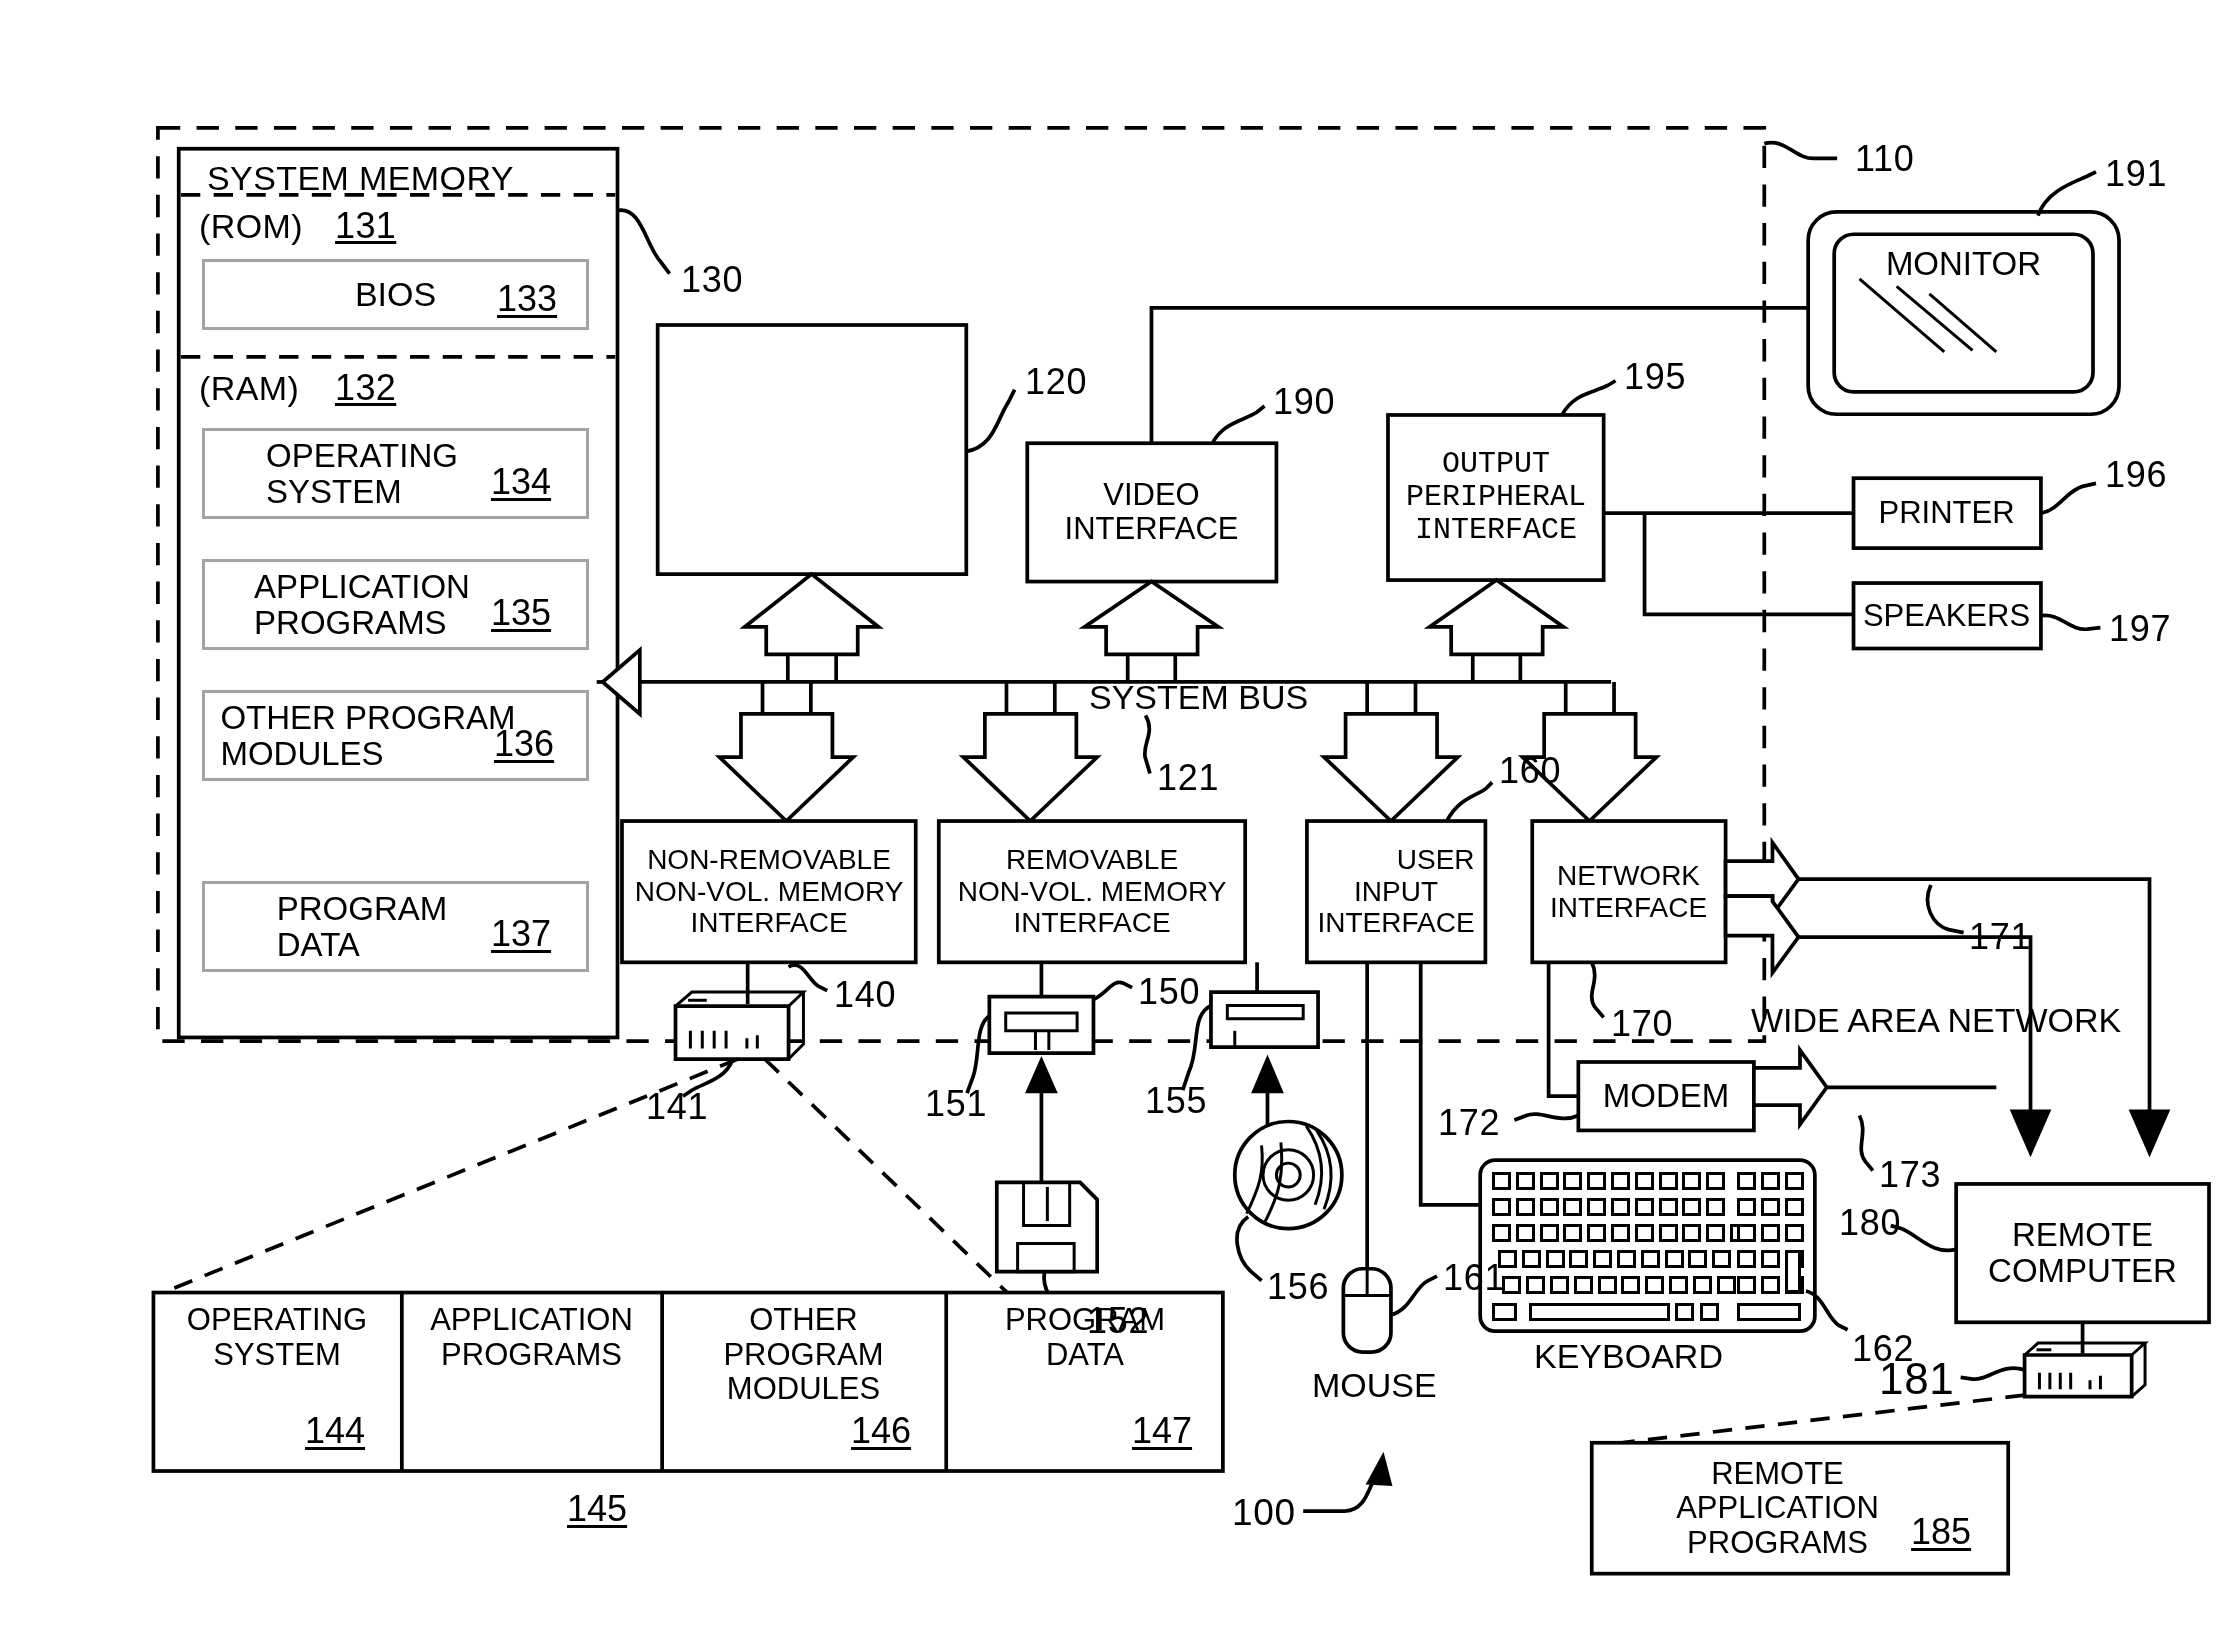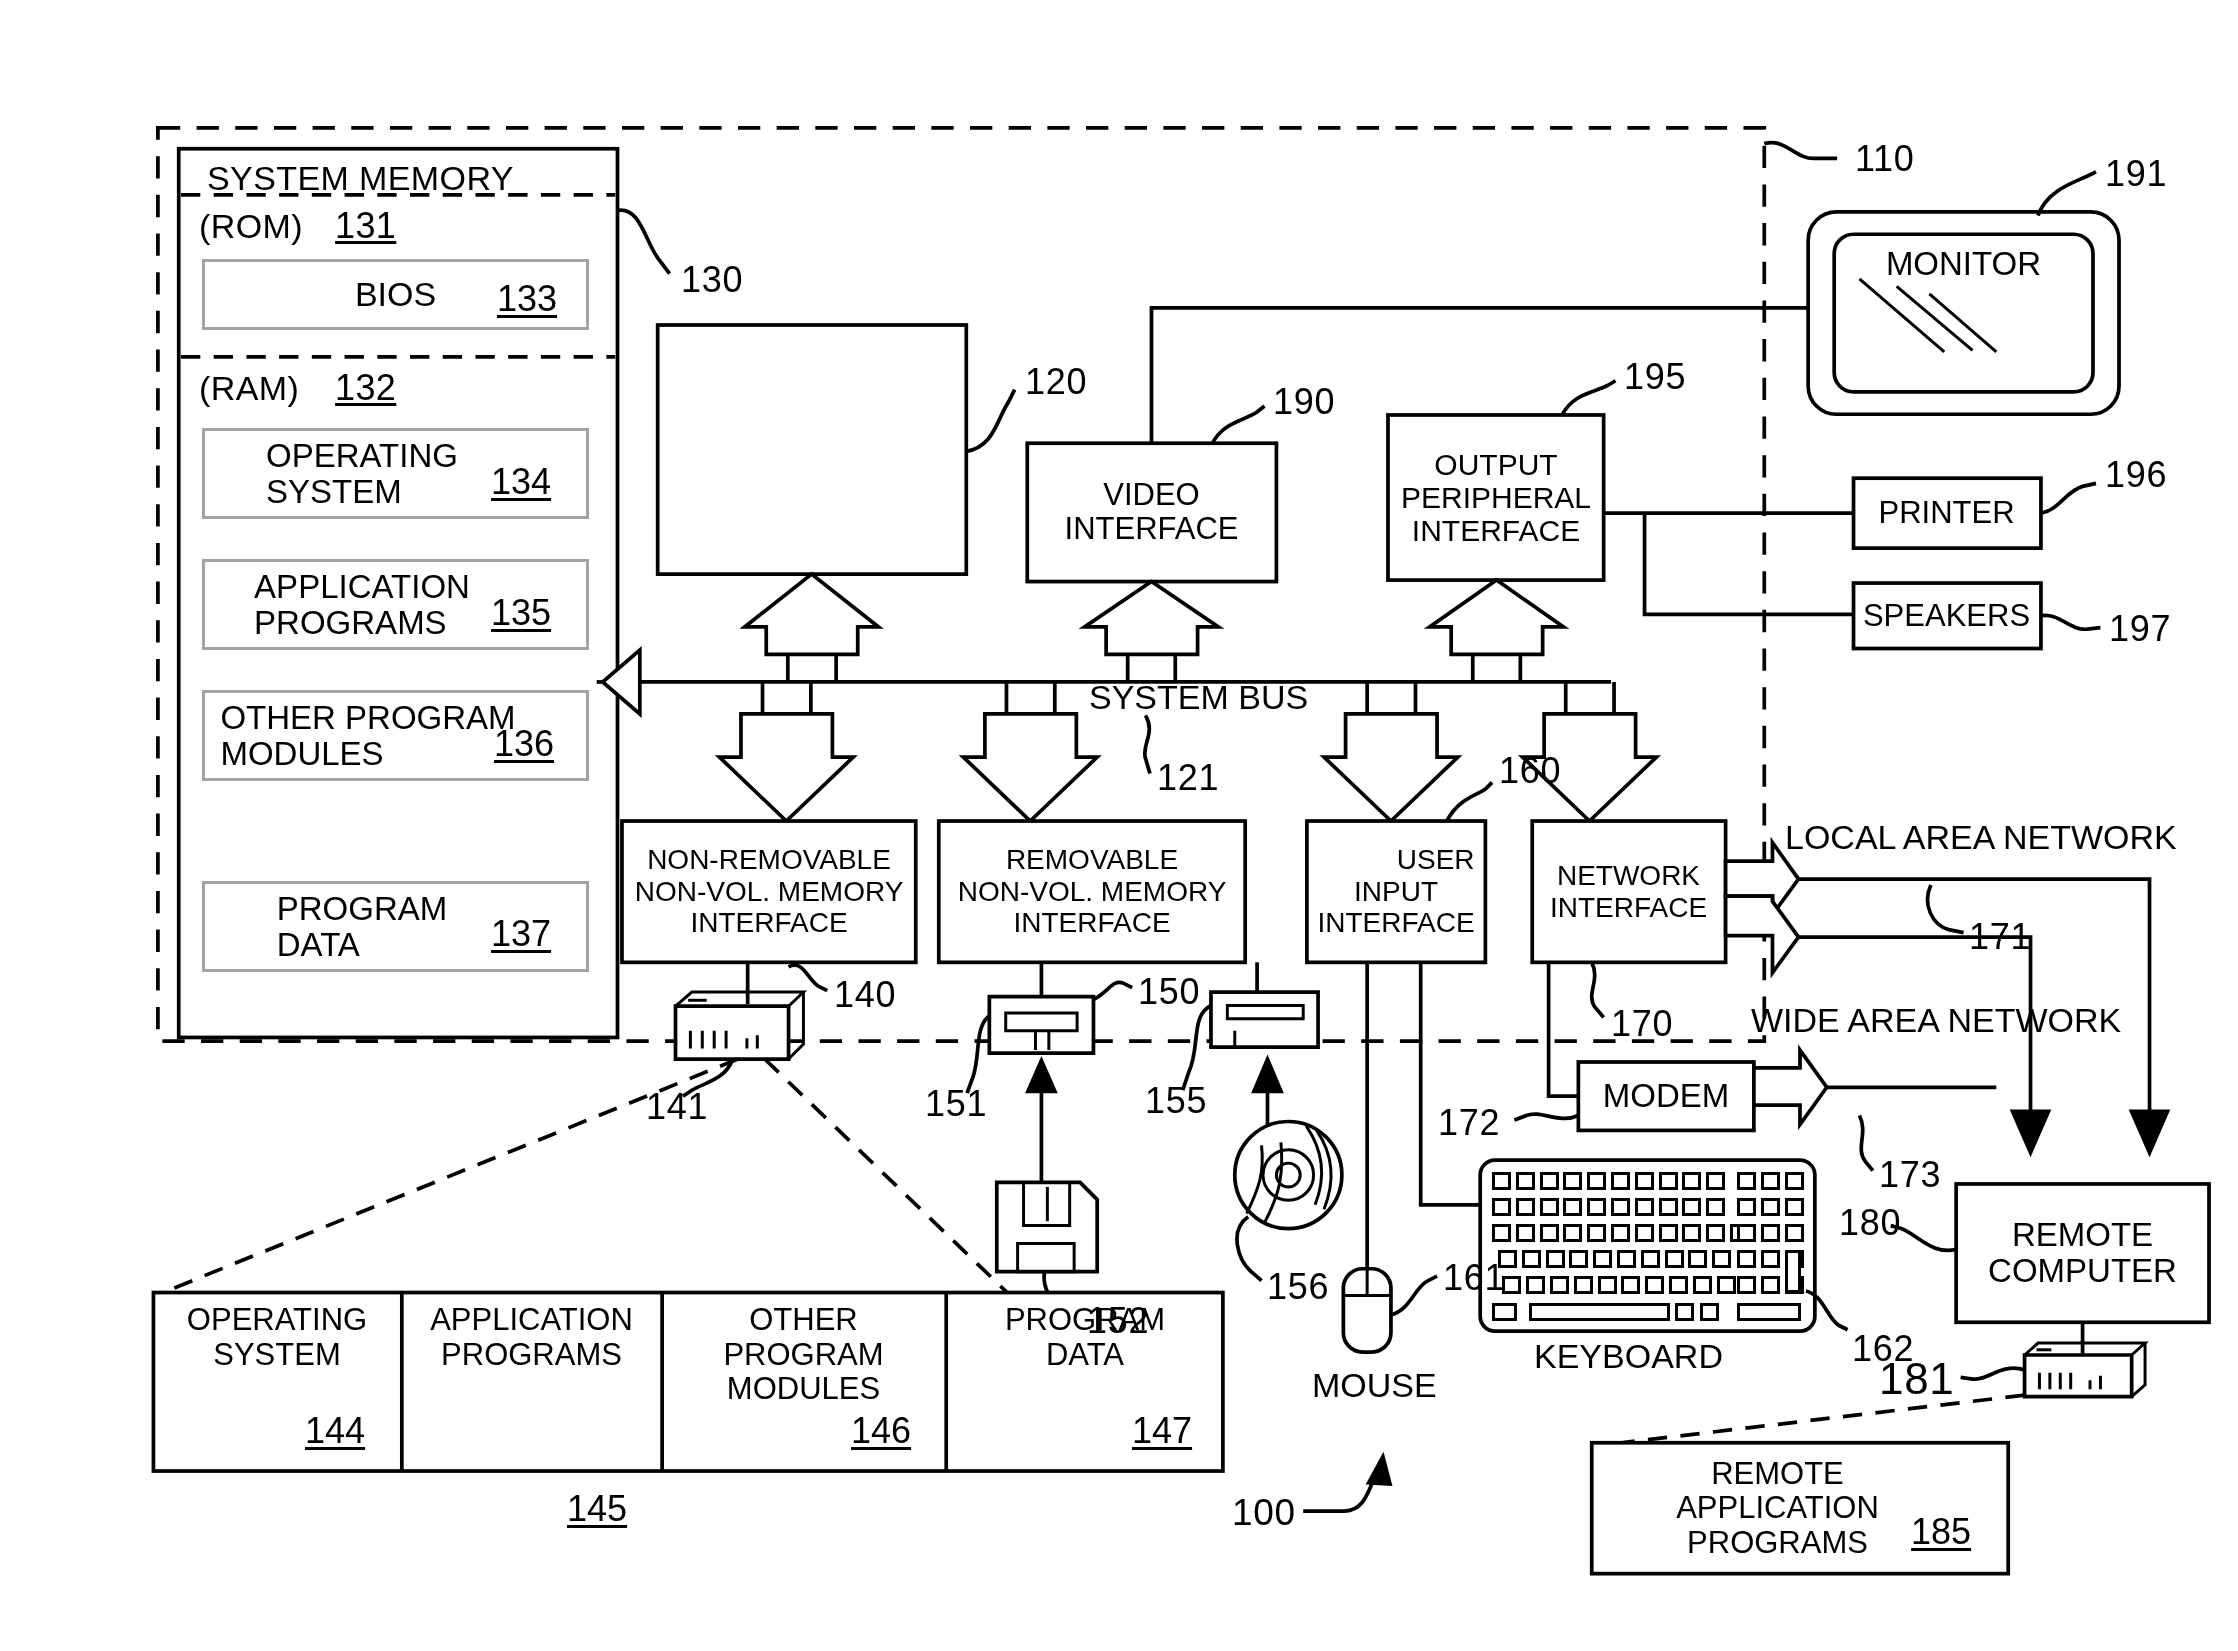--- a/index.html
+++ b/index.html
@@ -331,21 +331,21 @@
 
   <div style="position:absolute;left:1027px;top:443px;width:249px;height:138px;display:flex;align-items:center;justify-content:center;">
     <div style="text-align:center;line-height:1.1;">
       <div style="font-size:31px;">VIDEO</div>
       <div style="font-size:31px;">INTERFACE</div>
     </div>
   </div>
   <div class="ref" style="left:1273px;top:381px;font-size:36px;">190</div>
 
   <div style="position:absolute;left:1388px;top:415px;width:216px;height:165px;display:flex;align-items:center;justify-content:center;">
-    <div style="text-align:center;line-height:1.1;">
+    <div style="text-align:center;line-height:1.1;font-family:Liberation Mono, monospace;">
       <div style="font-size:30px;">OUTPUT</div>
       <div style="font-size:30px;">PERIPHERAL</div>
       <div style="font-size:30px;">INTERFACE</div>
     </div>
   </div>
   <div class="ref" style="left:1624px;top:356px;font-size:36px;">195</div>
 
   <div style="position:absolute;left:1834px;top:245px;width:259px;text-align:center;font-size:33px;">MONITOR</div>
   <div class="ref" style="left:2105px;top:153px;font-size:36px;">191</div>
 
@@ -401,21 +401,20 @@
 
   <div class="txt" style="left:1312px;top:1366px;font-size:34px;">MOUSE</div>
   <div class="ref" style="left:1443px;top:1257px;font-size:36px;">161</div>
 
   <div class="txt" style="left:1534px;top:1337px;font-size:34px;">KEYBOARD</div>
   <div class="ref" style="left:1852px;top:1328px;font-size:36px;">162</div>
 
   <div style="position:absolute;left:1578px;top:1062px;width:176px;height:68px;display:flex;align-items:center;justify-content:center;font-size:33px;">MODEM</div>
   <div class="ref" style="left:1438px;top:1102px;font-size:36px;">172</div>
 
-  <div class="txt" style="left:1785px;top:818px;font-size:34px;">LOCAL AREA NETWORK</div>
   <div class="ref" style="left:1969px;top:916px;font-size:36px;">171</div>
   <div class="txt" style="left:1751px;top:1001px;font-size:34px;">WIDE AREA NETWORK</div>
   <div class="ref" style="left:1879px;top:1154px;font-size:36px;">173</div>
 
   <div style="position:absolute;left:1956px;top:1184px;width:253px;height:138px;display:flex;align-items:center;justify-content:center;">
     <div style="text-align:center;line-height:1.1;">
       <div style="font-size:33px;">REMOTE</div>
       <div style="font-size:33px;">COMPUTER</div>
     </div>
   </div>

